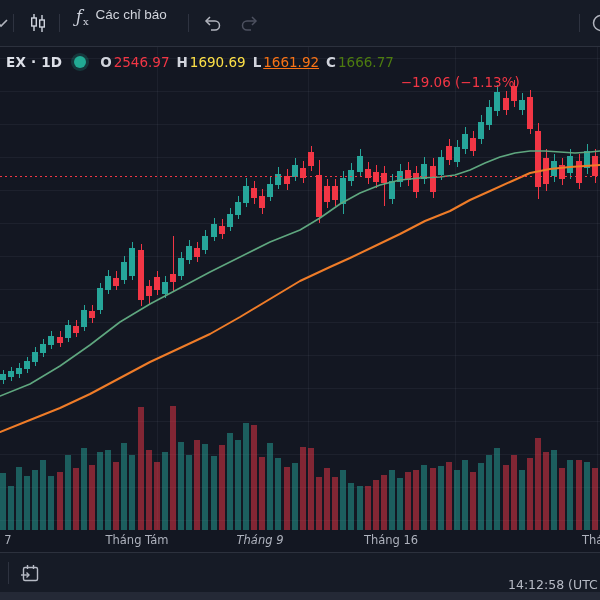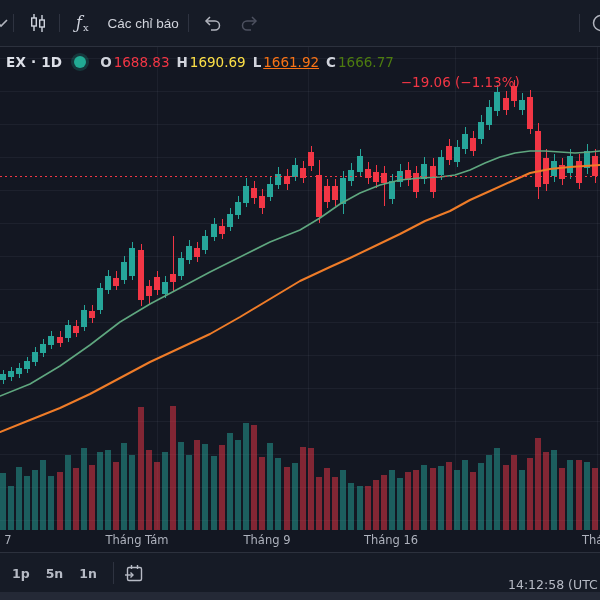--- a/index.html
+++ b/index.html
@@ -4,21 +4,21 @@
 <style>
   html,body{margin:0;padding:0;width:600px;height:600px;overflow:hidden;
     background:#131722;font-family:"DejaVu Sans","Liberation Sans",sans-serif;}
   .screen{position:relative;width:600px;height:600px;overflow:hidden;background:#131722;}
   #chart-svg{position:absolute;left:0;top:0;z-index:1;}
   
   .top-toolbar{position:absolute;left:0;top:0;width:600px;height:46px;background:#161b26;
     border-bottom:1px solid #2c313d;z-index:5;}
   .vsep{position:absolute;top:14px;width:1px;height:18px;background:#2e3340;}
   .tt-icon{position:absolute;top:0;height:46px;display:flex;align-items:center;justify-content:center;}
-  .tt-btn{position:absolute;top:7px;height:32px;display:flex;align-items:center;gap:19px;
+  .tt-btn{position:absolute;top:7px;height:32px;display:flex;align-items:flex-start;gap:7px;
     color:#d1d4dc;font-size:13.5px;cursor:pointer;background:none;border:none;padding:0 6px;}
   .fx-glyph{font-family:"DejaVu Serif","Liberation Serif",serif;font-style:italic;
     font-size:16px;color:#cfd3dd;}
   .fx-glyph .sub{font-size:10px;font-style:normal;vertical-align:-3px;margin-left:1px;}
   
   .legend{position:absolute;left:8px;top:51px;height:22px;display:flex;align-items:center;
     z-index:4;font-size:13.5px;color:#d1d4dc;white-space:nowrap;}
   .legend .symbol{margin-left:-2px;font-weight:600;letter-spacing:.2px;color:#dde0e8;}
   .status-dot{width:12px;height:12px;border-radius:50%;margin:0 14px 0 12px;
     box-shadow:0 0 0 3px rgba(34,171,148,.22);}
@@ -335,52 +335,47 @@
       </svg>
     </div>
   </div>
 
   <div class="legend">
     <span class="symbol">EX · 1D</span>
     <span class="status-dot" id="status-dot" style="background: rgb(34, 171, 148);"></span>
     <span class="ohlc" id="ohlc-row">
         <span class="pair">
           <span class="lbl">O</span>
-          <span style="color: rgb(242, 54, 69);">1688.83</span>
+          <span style="color: rgb(242, 54, 69);">2546.97</span>
         </span>
         <span class="pair">
           <span class="lbl">H</span>
           <span style="color: #fde047;">1690.69</span>
         </span>
         <span class="pair">
           <span class="lbl">L</span>
           <span style="color: #f97316; text-decoration: underline;">1661.92</span>
         </span>
         <span class="pair">
           <span class="lbl">C</span>
           <span style="color: #4d7c0f;">1666.77</span>
         </span>
       </span>
     <span class="change" id="change-text" style="color: rgb(242, 54, 69); margin-top: 40px;">−19.06 (−1.13%)</span>
   </div>
 
   <div class="time-axis" id="time-axis">
       <span style="left: -12px;">Tháng 7</span>
       <span style="left: 137px;">Tháng Tám</span>
-      <span style="left: 267px;">Tháng 9</span>
+      <span style="left: 260px; font-style: italic;">Tháng 9</span>
       <span style="left: 391px;">Tháng 16</span>
       <span style="left: 609px;">Tháng 11</span>
     </div>
 
   <div class="bottom-toolbar">
-    <span id="tf-group" style="display:flex;align-items:center;">
-        <button class="tf-btn">1p</button>
-        <button class="tf-btn">5n</button>
-        <button class="tf-btn">1n</button>
-      </span>
     <span class="bt-sep"></span>
     <span class="tt-icon" style="position:static;width:26px;height:40px;">
       <svg class="icon" width="21" height="21" viewBox="0 0 21 21">
         <rect x="3.5" y="4.5" width="14" height="13" rx="1.5" fill="none" stroke="#b7bbc5" stroke-width="1.4"></rect>
         <line x1="7.5" y1="2" x2="7.5" y2="6" stroke="#b7bbc5" stroke-width="1.4"></line>
         <line x1="13.5" y1="2" x2="13.5" y2="6" stroke="#b7bbc5" stroke-width="1.4"></line>
         <line x1="1" y1="12" x2="9" y2="12" stroke="#b7bbc5" stroke-width="1.4"></line>
         <polyline points="6.5,9.5 9,12 6.5,14.5" fill="none" stroke="#b7bbc5" stroke-width="1.4"></polyline>
       </svg>
     </span>

